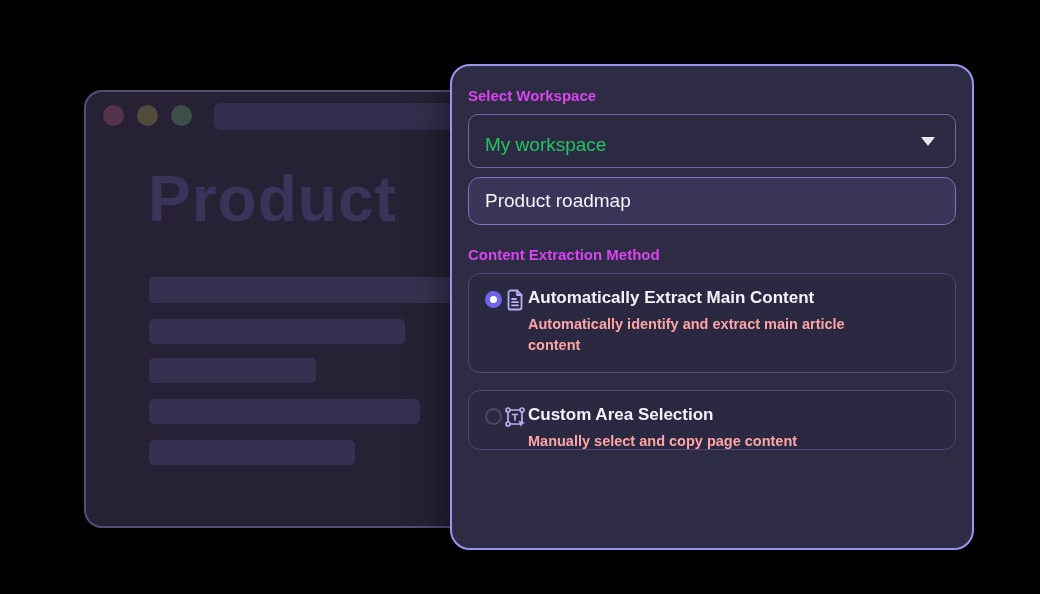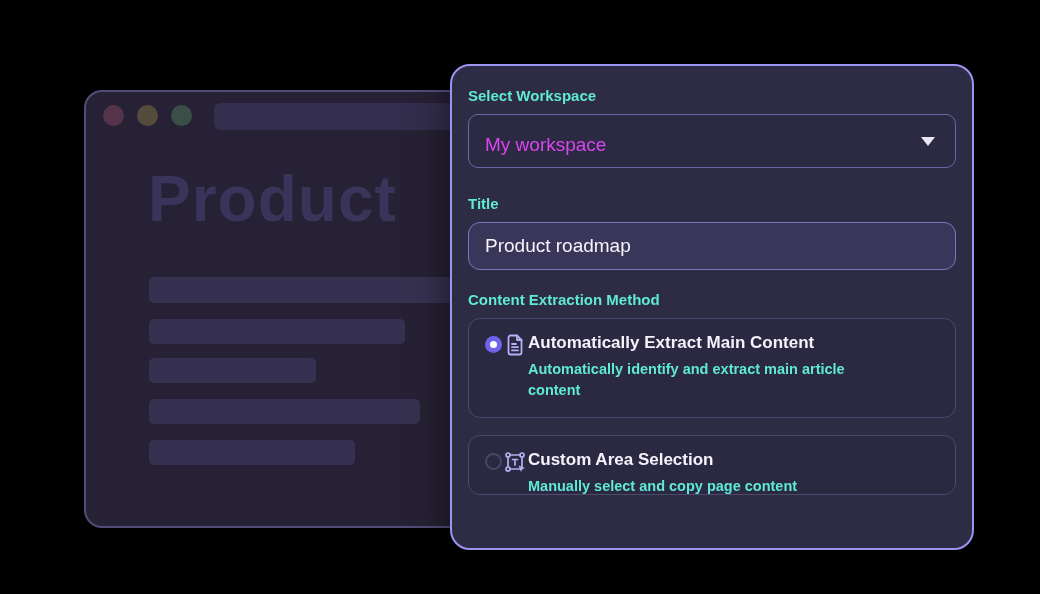--- a/index.html
+++ b/index.html
@@ -33,33 +33,33 @@
   .sk4 { top: 307px; width: 271px; height: 25px; }
   .sk5 { top: 348px; width: 206px; height: 25px; }
 
   
   .panel {
     position: absolute; left: 450px; top: 64px; width: 524px; height: 486px;
     background: #2e2b45; border: 2px solid #9b94f0; border-radius: 20px;
     z-index: 2; padding: 16px; box-shadow: 0 12px 40px rgba(0,0,0,.55);
   }
   .field-label {
-    color: #5eead4; font-size: 15px; font-weight: 700; line-height: 19px;
+    color: #d946ef; font-size: 15px; font-weight: 700; line-height: 19px;
   }
   .lbl1 { margin-top: 4px; }
   .lbl2 { margin-top: 26px; }
   .lbl3 { margin-top: 20px; }
 
   .select {
     margin-top: 9px; height: 54px; width: 100%;
     background: #2c2943; border: 1.5px solid #6c66a6; border-radius: 10px;
     display: flex; align-items: center; justify-content: space-between;
     padding: 0 20px 0 16px; cursor: pointer;
   }
-  .select-value { color: #d946ef; font-size: 19px; margin-top: 8px; }
+  .select-value { color: #22c55e; font-size: 19px; margin-top: 8px; }
   .caret {
     width: 0; height: 0; border-left: 7px solid transparent; border-right: 7px solid transparent;
     border-top: 9px solid #e9e7f6;
   }
 
   .text-input {
     margin-top: 9px; display: block; height: 48px; width: 100%;
     background: #3a3659; border: 1.5px solid #7d77bd; border-radius: 12px;
     color: #f5f4fa; font-size: 19px; font-family: "Liberation Sans", sans-serif;
     padding: 0 16px; outline: none;
@@ -82,21 +82,21 @@
     content: ""; position: absolute; left: 50%; top: 50%; width: 7px; height: 7px;
     margin: -3.5px 0 0 -3.5px; border-radius: 50%; background: #ffffff;
   }
 
   .opt-icon { flex: 0 0 auto; width: 24px; height: 24px; margin-top: 1px; color: #b7aff2; }
   .opt-icon svg { display: block; }
 
   .opt-text { flex: 1 1 auto; }
   .opt-title { color: #f4f2fb; font-size: 17px; font-weight: 700; line-height: 22px; }
   .opt-desc {
-    color: #5eead4; font-size: 14.5px; font-weight: 700; line-height: 21px;
+    color: #fca5a5; font-size: 14.5px; font-weight: 700; line-height: 21px;
     margin-top: 5px; max-width: 368px;
   }
 </style>
 </head>
 <body>
 
 <div class="stage">
 
   <div class="window">
     <span class="traffic red"></span>
@@ -112,21 +112,20 @@
   </div>
 
   <div class="panel">
 
     <div class="field-label lbl1">Select Workspace</div>
     <div class="select">
       <span class="select-value">My workspace</span>
       <span class="caret"></span>
     </div>
 
-    <div class="field-label lbl2">Title</div>
     <input class="text-input" type="text" value="Product roadmap" style="">
 
     <div class="field-label lbl3">Content Extraction Method</div>
 
     <div class="option-card card1 selected">
       <span class="radio"></span>
       <span class="opt-icon">
         <svg width="24" height="24" viewBox="0 0 24 24" fill="none" stroke="currentColor" stroke-width="1.8" stroke-linecap="round" stroke-linejoin="round">
           <path d="M14 2.5 H7.5 A2 2 0 0 0 5.5 4.5 V19.5 A2 2 0 0 0 7.5 21.5 H16.5 A2 2 0 0 0 18.5 19.5 V7 Z"></path>
           <path d="M14 2.5 V7 H18.5"></path>

